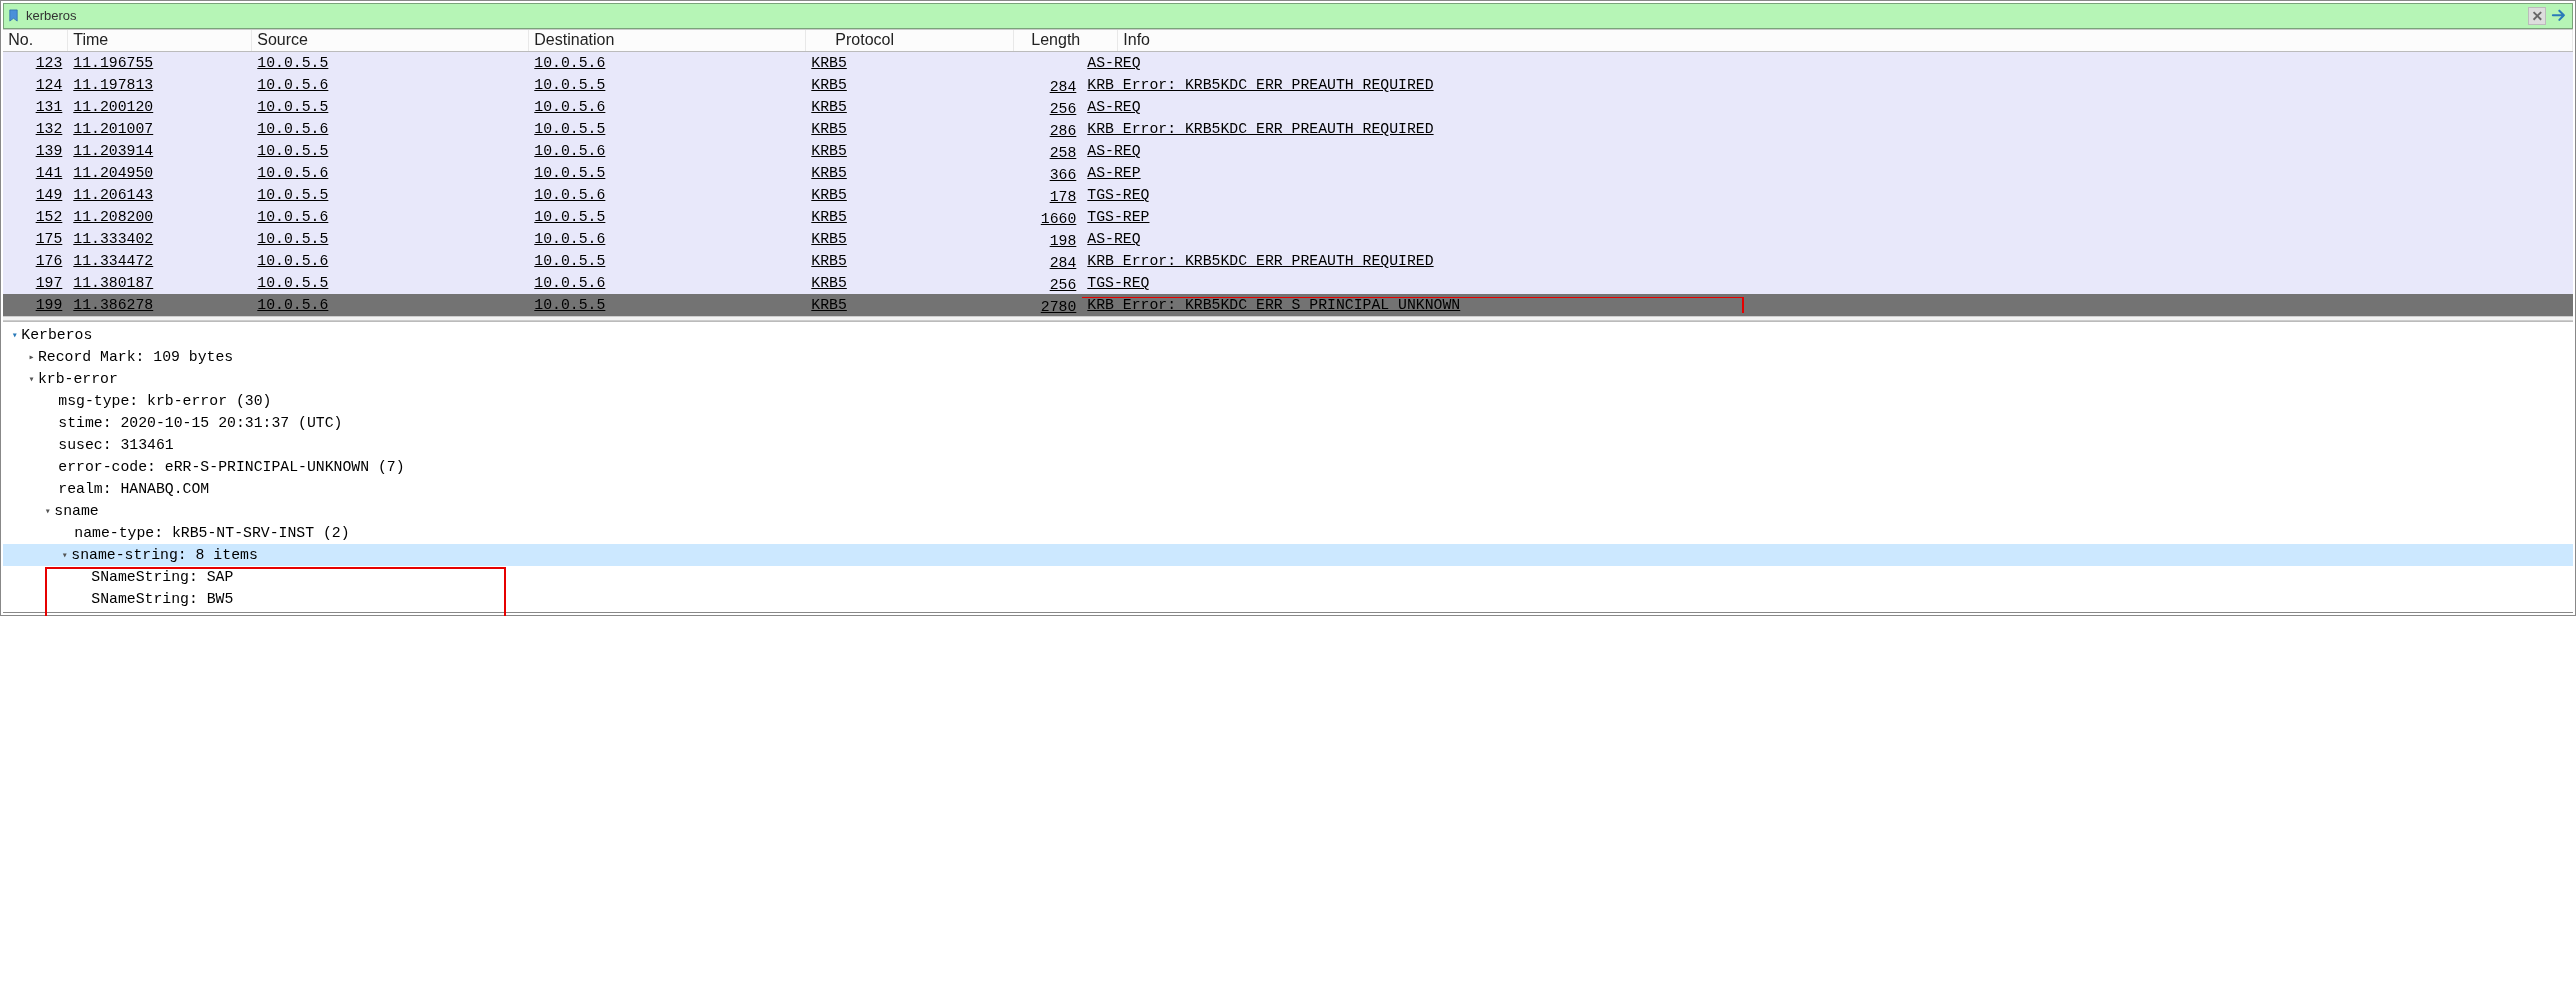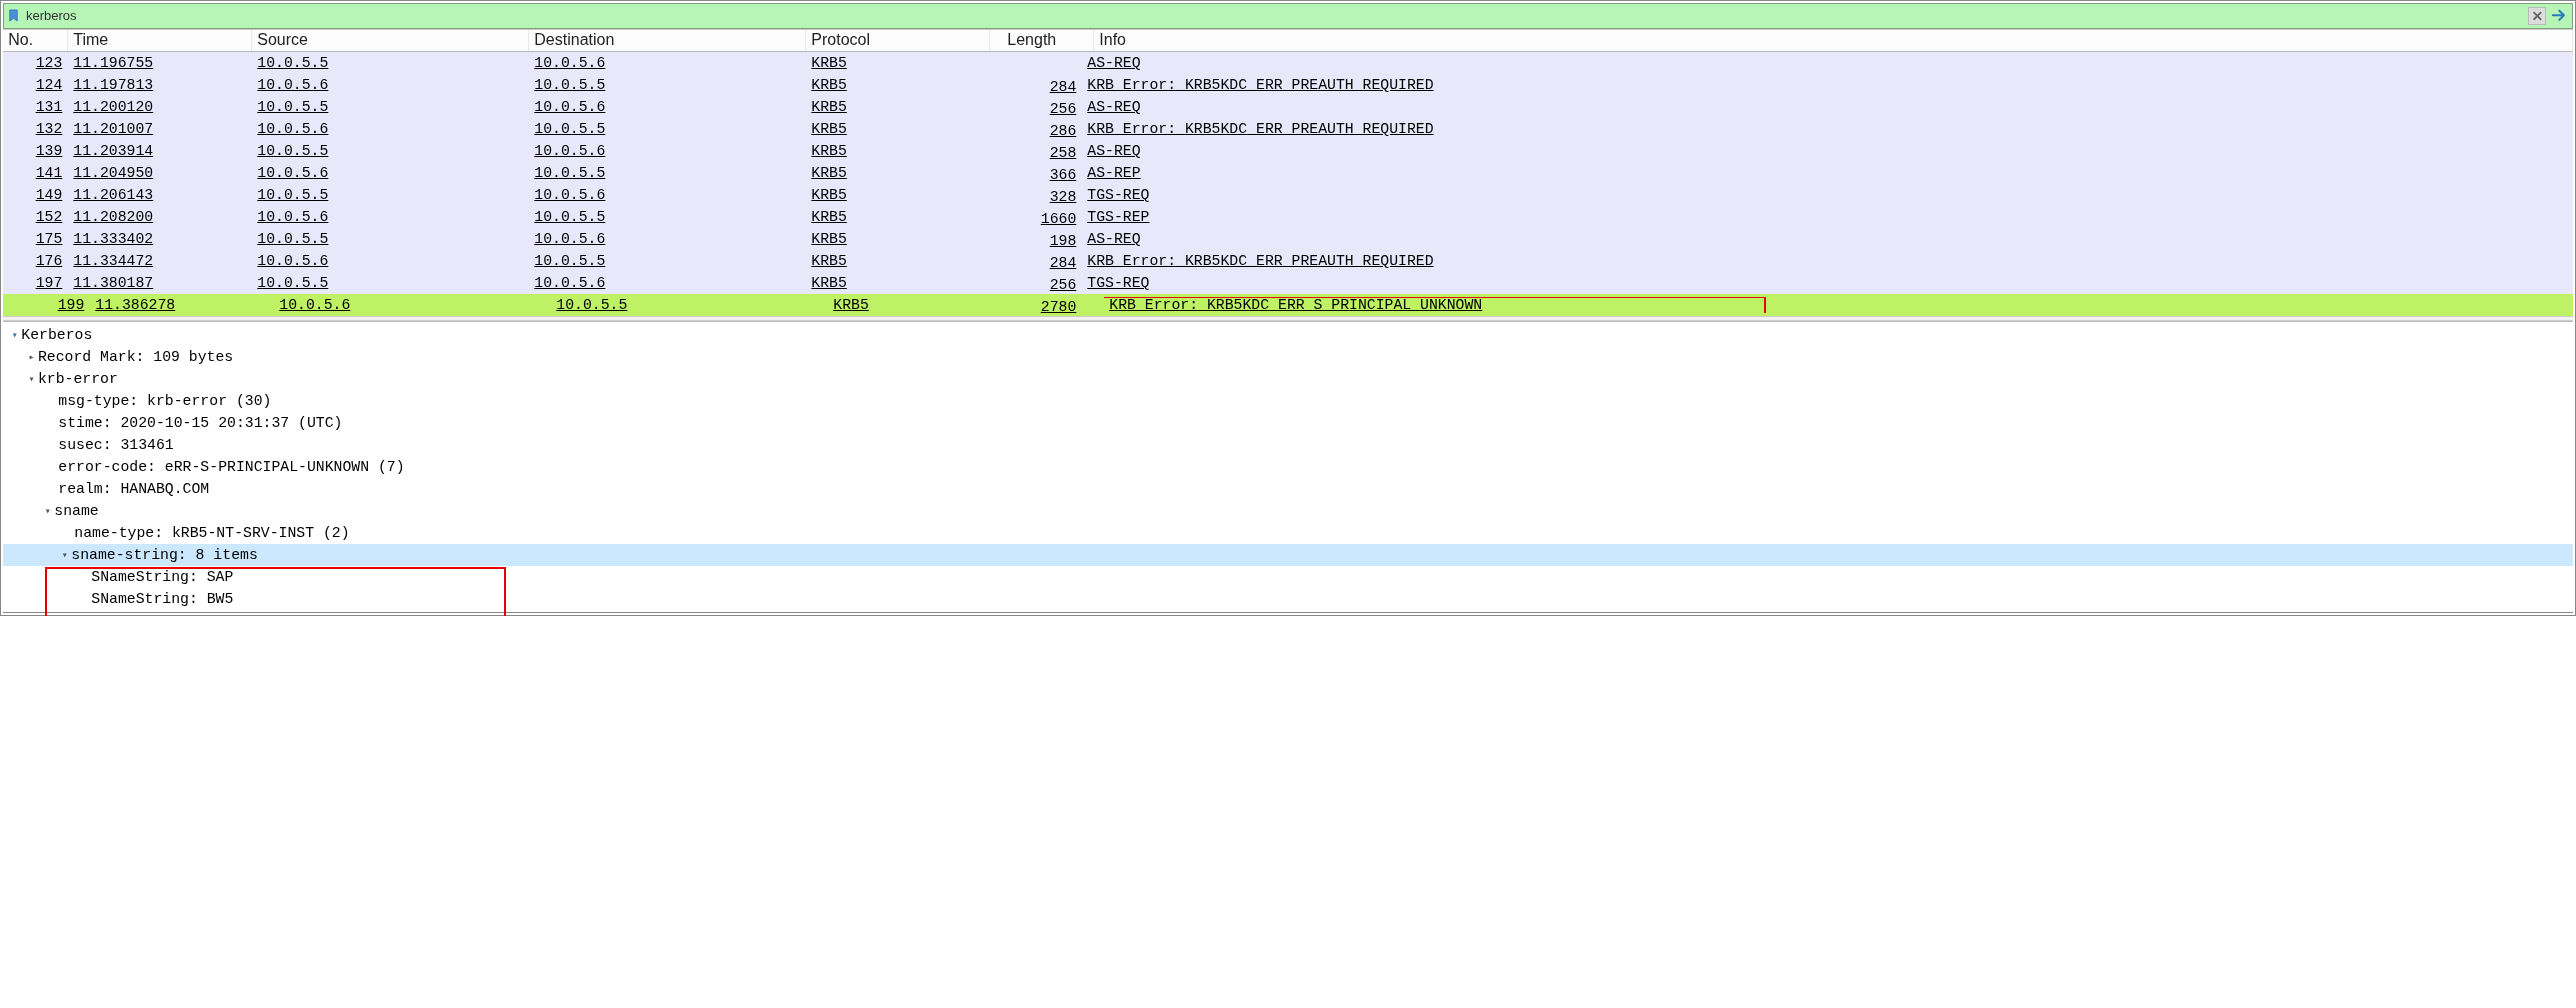--- a/index.html
+++ b/index.html
@@ -56,32 +56,32 @@
 }
 .headers .h {
   padding: 1.8px 5.5px;
   border-right: 0.9px solid #e8e8e8;
   display:flex; align-items:center;
 }
 .col-no  { width: 65px; justify-content:flex-start; }
 .col-time{ width: 184px; }
 .col-src { width: 277px; }
 .col-dst { width: 277px; }
-.col-proto{ width: 184px; }
+.col-proto{ width: 184px; margin-left: 24px; }
 .col-len { width: 92px; margin-left: 12px; }
 .col-info{ flex: 1; }
 
 .rows { font-family: Consolas, "Courier New", monospace; font-size: 14.8px; text-decoration: underline; }
 .prow {
   display: flex;
   height: 22px;
   align-items: center;
   background: #e8e8fa;
 }
-.prow.selected { background: #bef264; padding-left: 22px; }
+.prow.selected { background: #737373; }
 .prow .c { padding: 0 5.5px; white-space: nowrap; overflow: hidden; }
 .c-no  { width: 65px; text-align: right; }
 .c-time{ width: 184px; }
 .c-src { width: 277px; }
 .c-dst { width: 277px; }
 .c-proto{ width: 184px; }
 .c-len { width: 92px; text-align: right; padding-right: 9.2px; margin-top: 48px; }
 .c-info{ flex: 1; position: relative; }
 .highlight-box {
   position: absolute;
@@ -191,21 +191,21 @@
           <div class="c c-proto">KRB5</div>
           <div class="c c-len">366</div>
           <div class="c c-info">AS-REQ</div>
         </div>
         <div class="prow">
           <div class="c c-no">141</div>
           <div class="c c-time">11.204950</div>
           <div class="c c-src">10.0.5.6</div>
           <div class="c c-dst">10.0.5.5</div>
           <div class="c c-proto">KRB5</div>
-          <div class="c c-len">328</div>
+          <div class="c c-len">178</div>
           <div class="c c-info">AS-REP</div>
         </div>
         <div class="prow">
           <div class="c c-no">149</div>
           <div class="c c-time">11.206143</div>
           <div class="c c-src">10.0.5.5</div>
           <div class="c c-dst">10.0.5.6</div>
           <div class="c c-proto">KRB5</div>
           <div class="c c-len">1660</div>
           <div class="c c-info">TGS-REQ</div>

